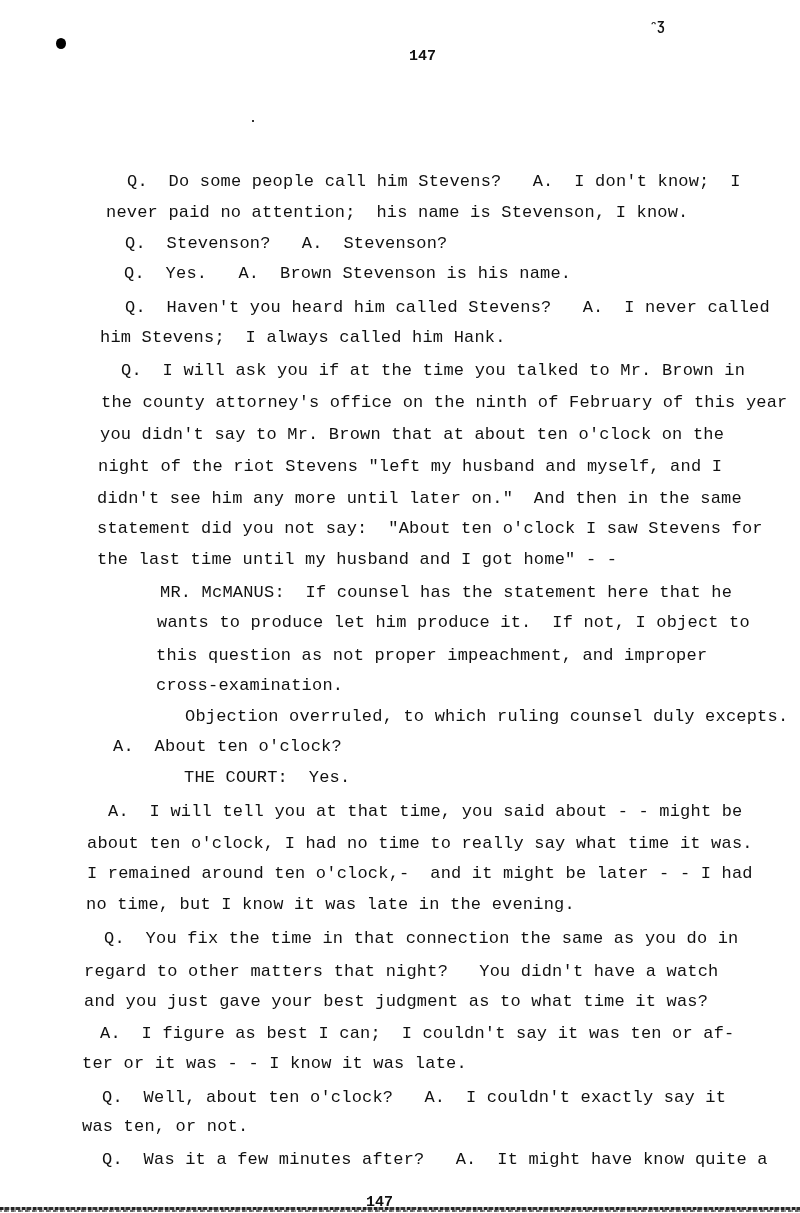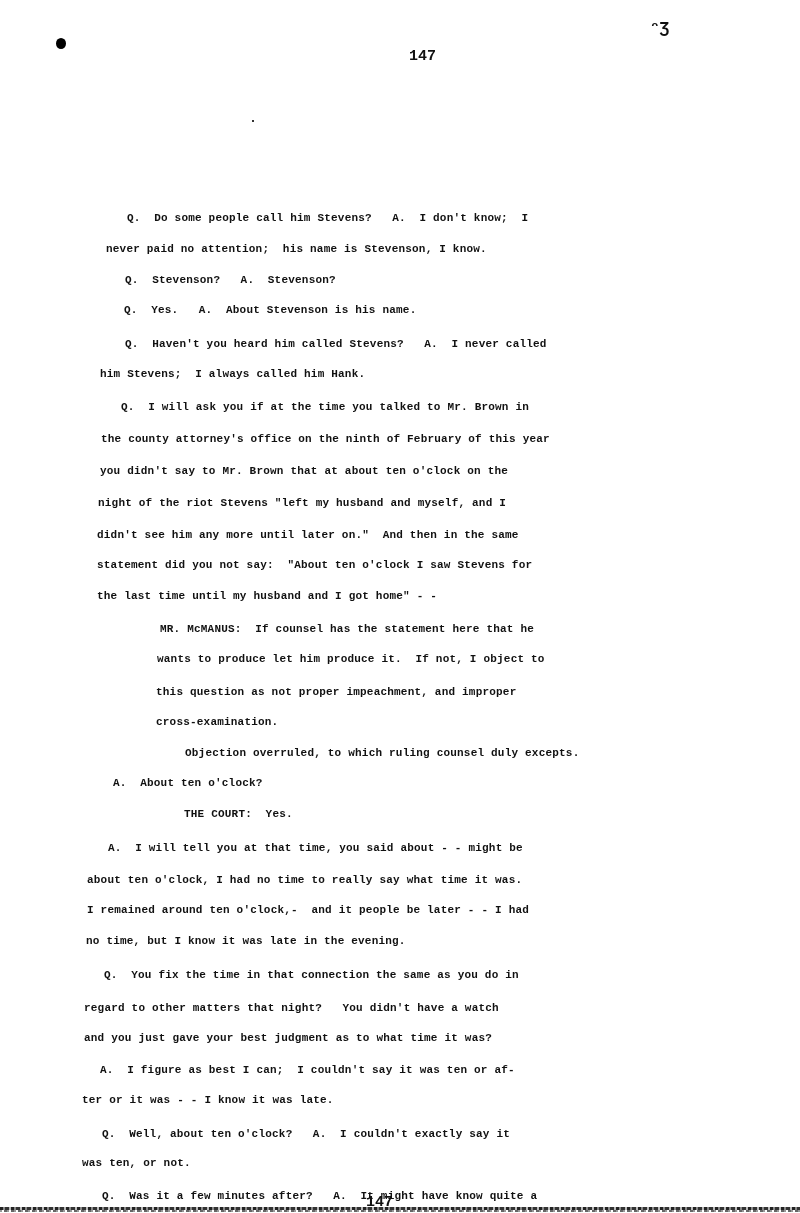--- a/index.html
+++ b/index.html
@@ -1,22 +1,22 @@
 <!DOCTYPE html>
 <html><head>
 <meta charset="utf-8">
 <style>
   html, body { margin: 0; padding: 0; background: #ffffff; }
   body { width: 800px; height: 1213px; position: relative; overflow: hidden;
          font-family: "Liberation Mono", "DejaVu Sans Mono", monospace; color: #111; }
-  .typed { position: absolute; font-size: 11px; font-weight: bold; white-space: pre;
-           letter-spacing: 0.2px; line-height: 1; margin-top: 40px; }
+  .typed { position: absolute; font-size: 17px; font-weight: normal; white-space: pre;
+           letter-spacing: 0.2px; line-height: 1; }
   .punch { position: absolute; left: 56px; top: 38px; width: 10px; height: 11px;
            border-radius: 50%; background: #000; }
-  .corner-mark { position: absolute; left: 650px; top: 20px; font-size: 16px; font-weight: bold;
+  .corner-mark { position: absolute; left: 650px; top: 20px; font-size: 12px; font-weight: bold;
                  font-family: "Liberation Mono", monospace; }
   .page-num-top { position: absolute; left: 409px; top: 48px; font-size: 15px; font-weight: bold; }
   .dot { position: absolute; width: 2px; height: 2px; background: #333; }
   .footer-rule { position: absolute; left: 0; top: 1207px; width: 800px; height: 3px;
                  background: repeating-linear-gradient(90deg,#222 0 3px,#888 3px 5px,#333 5px 9px,#bbb 9px 11px); }
   .footer-rule2 { position: absolute; left: 0; top: 1210px; width: 800px; height: 2px;
                   background: repeating-linear-gradient(90deg,#999 0 2px,#fff 2px 4px,#666 4px 7px); }
   .page-num-bottom { position: absolute; left: 366px; top: 1194px; font-size: 15px; font-weight: bold; }
 </style>
 </head>
@@ -25,40 +25,40 @@
 <div class="punch"></div>
 <div class="corner-mark">ᵔƷ</div>
 <div class="page-num-top">147</div>
 
 <div class="dot" style="left:252px;top:120px;"></div>
 
 <div id="transcript">
     <div class="typed" style="left: 127px; top: 173px;">Q.  Do some people call him Stevens?   A.  I don't know;  I</div>
     <div class="typed" style="left: 106px; top: 204px;">never paid no attention;  his name is Stevenson, I know.</div>
     <div class="typed" style="left: 125px; top: 235px; text-align: right;">Q.  Stevenson?   A.  Stevenson?</div>
-    <div class="typed" style="left: 124px; top: 265px;">Q.  Yes.   A.  About Stevenson is his name.</div>
+    <div class="typed" style="left: 124px; top: 265px;">Q.  Yes.   A.  Brown Stevenson is his name.</div>
     <div class="typed" style="left: 125px; top: 299px;">Q.  Haven't you heard him called Stevens?   A.  I never called</div>
     <div class="typed" style="left: 100px; top: 329px;">him Stevens;  I always called him Hank.</div>
     <div class="typed" style="left: 121px; top: 362px;">Q.  I will ask you if at the time you talked to Mr. Brown in</div>
     <div class="typed" style="left: 101px; top: 394px;">the county attorney's office on the ninth of February of this year</div>
     <div class="typed" style="left: 100px; top: 426px;">you didn't say to Mr. Brown that at about ten o'clock on the</div>
     <div class="typed" style="left: 98px; top: 458px;">night of the riot Stevens "left my husband and myself, and I</div>
     <div class="typed" style="left: 97px; top: 490px;">didn't see him any more until later on."  And then in the same</div>
     <div class="typed" style="left: 97px; top: 520px;">statement did you not say:  "About ten o'clock I saw Stevens for</div>
     <div class="typed" style="left: 97px; top: 551px;">the last time until my husband and I got home" - -</div>
     <div class="typed" style="left: 160px; top: 584px;">MR. McMANUS:  If counsel has the statement here that he</div>
     <div class="typed" style="left: 157px; top: 614px; text-align: right;">wants to produce let him produce it.  If not, I object to</div>
     <div class="typed" style="left: 156px; top: 647px;">this question as not proper impeachment, and improper</div>
     <div class="typed" style="left: 156px; top: 677px;">cross-examination.</div>
     <div class="typed" style="left: 185px; top: 708px;">Objection overruled, to which ruling counsel duly excepts.</div>
     <div class="typed" style="left: 113px; top: 738px;">A.  About ten o'clock?</div>
     <div class="typed" style="left: 184px; top: 769px;">THE COURT:  Yes.</div>
     <div class="typed" style="left: 108px; top: 803px;">A.  I will tell you at that time, you said about - - might be</div>
     <div class="typed" style="left: 87px; top: 835px;">about ten o'clock, I had no time to really say what time it was.</div>
-    <div class="typed" style="left: 87px; top: 865px;">I remained around ten o'clock,-  and it people be later - - I had</div>
+    <div class="typed" style="left: 87px; top: 865px;">I remained around ten o'clock,-  and it might be later - - I had</div>
     <div class="typed" style="left: 86px; top: 896px;">no time, but I know it was late in the evening.</div>
     <div class="typed" style="left: 104px; top: 930px;">Q.  You fix the time in that connection the same as you do in</div>
     <div class="typed" style="left: 84px; top: 963px;">regard to other matters that night?   You didn't have a watch</div>
     <div class="typed" style="left: 84px; top: 993px;">and you just gave your best judgment as to what time it was?</div>
     <div class="typed" style="left: 100px; top: 1025px;">A.  I figure as best I can;  I couldn't say it was ten or af-</div>
     <div class="typed" style="left: 82px; top: 1055px;">ter or it was - - I know it was late.</div>
     <div class="typed" style="left: 102px; top: 1089px;">Q.  Well, about ten o'clock?   A.  I couldn't exactly say it</div>
     <div class="typed" style="left: 82px; top: 1118px;">was ten, or not.</div>
     <div class="typed" style="left: 102px; top: 1151px;">Q.  Was it a few minutes after?   A.  It might have know quite a</div>
   </div>

